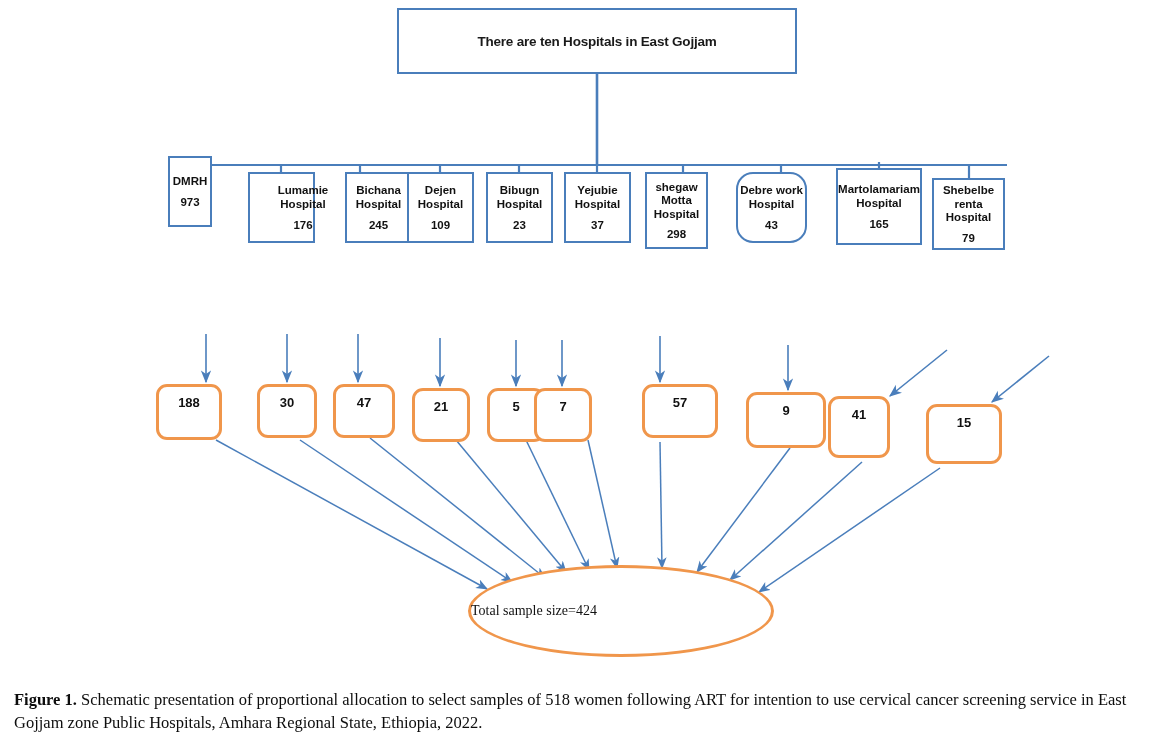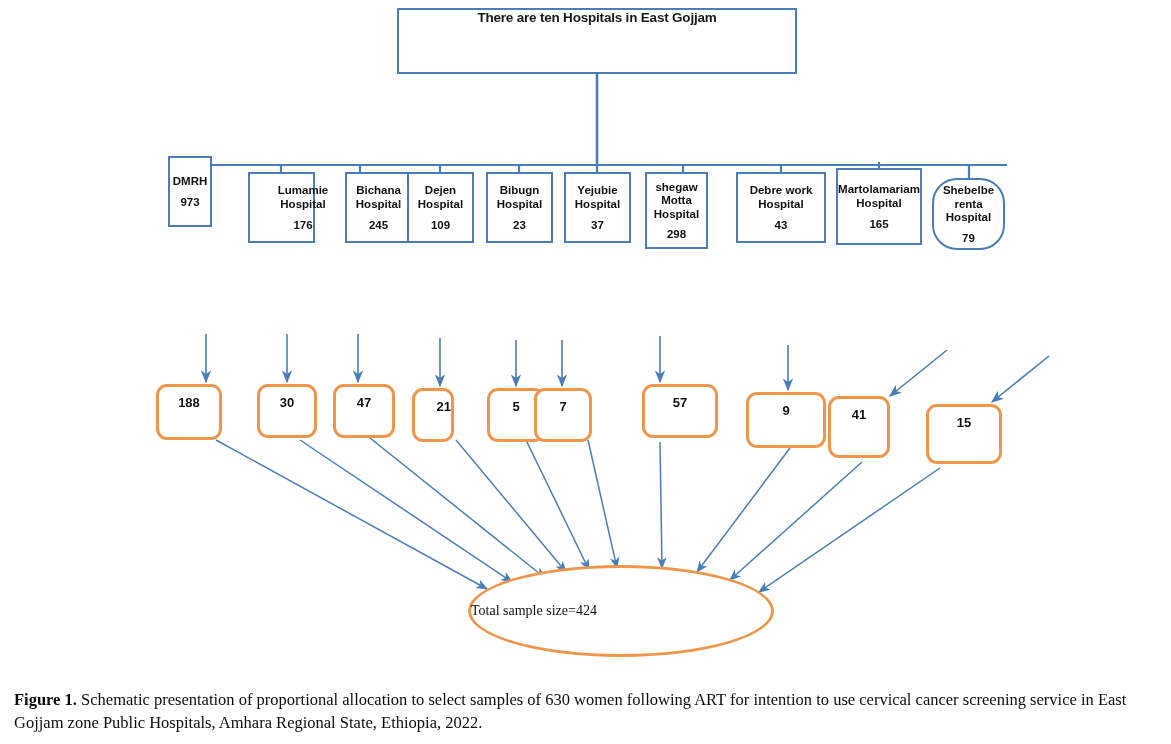--- a/index.html
+++ b/index.html
@@ -31,21 +31,21 @@
   .root-box {
     position: absolute;
     left: 397px;
     top: 8px;
     width: 400px;
     height: 66px;
     border: 2px solid #4A7EBB;
     background: #ffffff;
     box-sizing: border-box;
     display: flex;
-    align-items: flex-start;
+    align-items: center;
     justify-content: center;
   }
   .root-box .root-label {
     font-size: 13.5px;
     font-weight: bold;
     color: #1a1a1a;
     letter-spacing: -0.2px;
     text-align: center;
   }
   
@@ -215,48 +215,48 @@
   <div class="hosp-box" style="left:564px; top:172px; width:67px; height:71px;">
     <span class="hosp-name">Yejubie Hospital</span>
     <span class="hosp-count">37</span>
   </div>
 
   <div class="hosp-box" style="left:645px; top:172px; width:63px; height:77px;">
     <span class="hosp-name">shegaw Motta Hospital</span>
     <span class="hosp-count">298</span>
   </div>
 
-  <div class="hosp-box" style="left:736px; top:172px; width:90px; height:71px;">
+  <div class="hosp-box" style="left:736px; top:172px; width:71px; height:71px;border-radius:17px;">
     <span class="hosp-name">Debre work Hospital</span>
     <span class="hosp-count">43</span>
   </div>
 
   <div class="hosp-box" style="left:836px; top:168px; width:86px; height:77px;">
     <span class="hosp-name">Martolamariam Hospital</span>
     <span class="hosp-count">165</span>
   </div>
 
-  <div class="hosp-box" style="left:932px; top:178px; width:73px; height:72px;border-radius:25px;">
+  <div class="hosp-box" style="left:932px; top:178px; width:73px; height:72px;">
     <span class="hosp-name">Shebelbe renta Hospital</span>
     <span class="hosp-count">79</span>
   </div>
 
   <div class="samp-box" style="left:156px; top:384px; width:66px; height:56px;">
     <span class="samp-val">188</span>
   </div>
 
   <div class="samp-box" style="left:257px; top:384px; width:60px; height:54px;">
     <span class="samp-val">30</span>
   </div>
 
   <div class="samp-box" style="left:333px; top:384px; width:62px; height:54px;">
     <span class="samp-val">47</span>
   </div>
 
-  <div class="samp-box" style="left:412px; top:388px; width:42px; height:54px;justify-content:flex-end;">
+  <div class="samp-box" style="left:412px; top:388px; width:58px; height:54px;">
     <span class="samp-val">21</span>
   </div>
 
   <div class="samp-box" style="left:487px; top:388px; width:58px; height:54px;">
     <span class="samp-val">5</span>
   </div>
 
   <div class="samp-box" style="left:534px; top:388px; width:58px; height:54px;">
     <span class="samp-val">7</span>
   </div>
@@ -275,16 +275,16 @@
 
   <div class="samp-box" style="left:926px; top:404px; width:76px; height:60px;">
     <span class="samp-val">15</span>
   </div>
 
   <div class="total-ellipse">
     <span class="total-label">Total sample size=424</span>
   </div>
 
   <div class="caption">
-    <b>Figure 1.</b><span> Schematic presentation of proportional allocation to select samples of 630 women following ART for intention to use cervical cancer screening service in East Gojjam zone Public Hospitals, Amhara Regional State, Ethiopia, 2022.</span>
+    <b>Figure 1.</b><span> Schematic presentation of proportional allocation to select samples of 518 women following ART for intention to use cervical cancer screening service in East Gojjam zone Public Hospitals, Amhara Regional State, Ethiopia, 2022.</span>
   </div>
 
 </div>
 
 </body></html>

